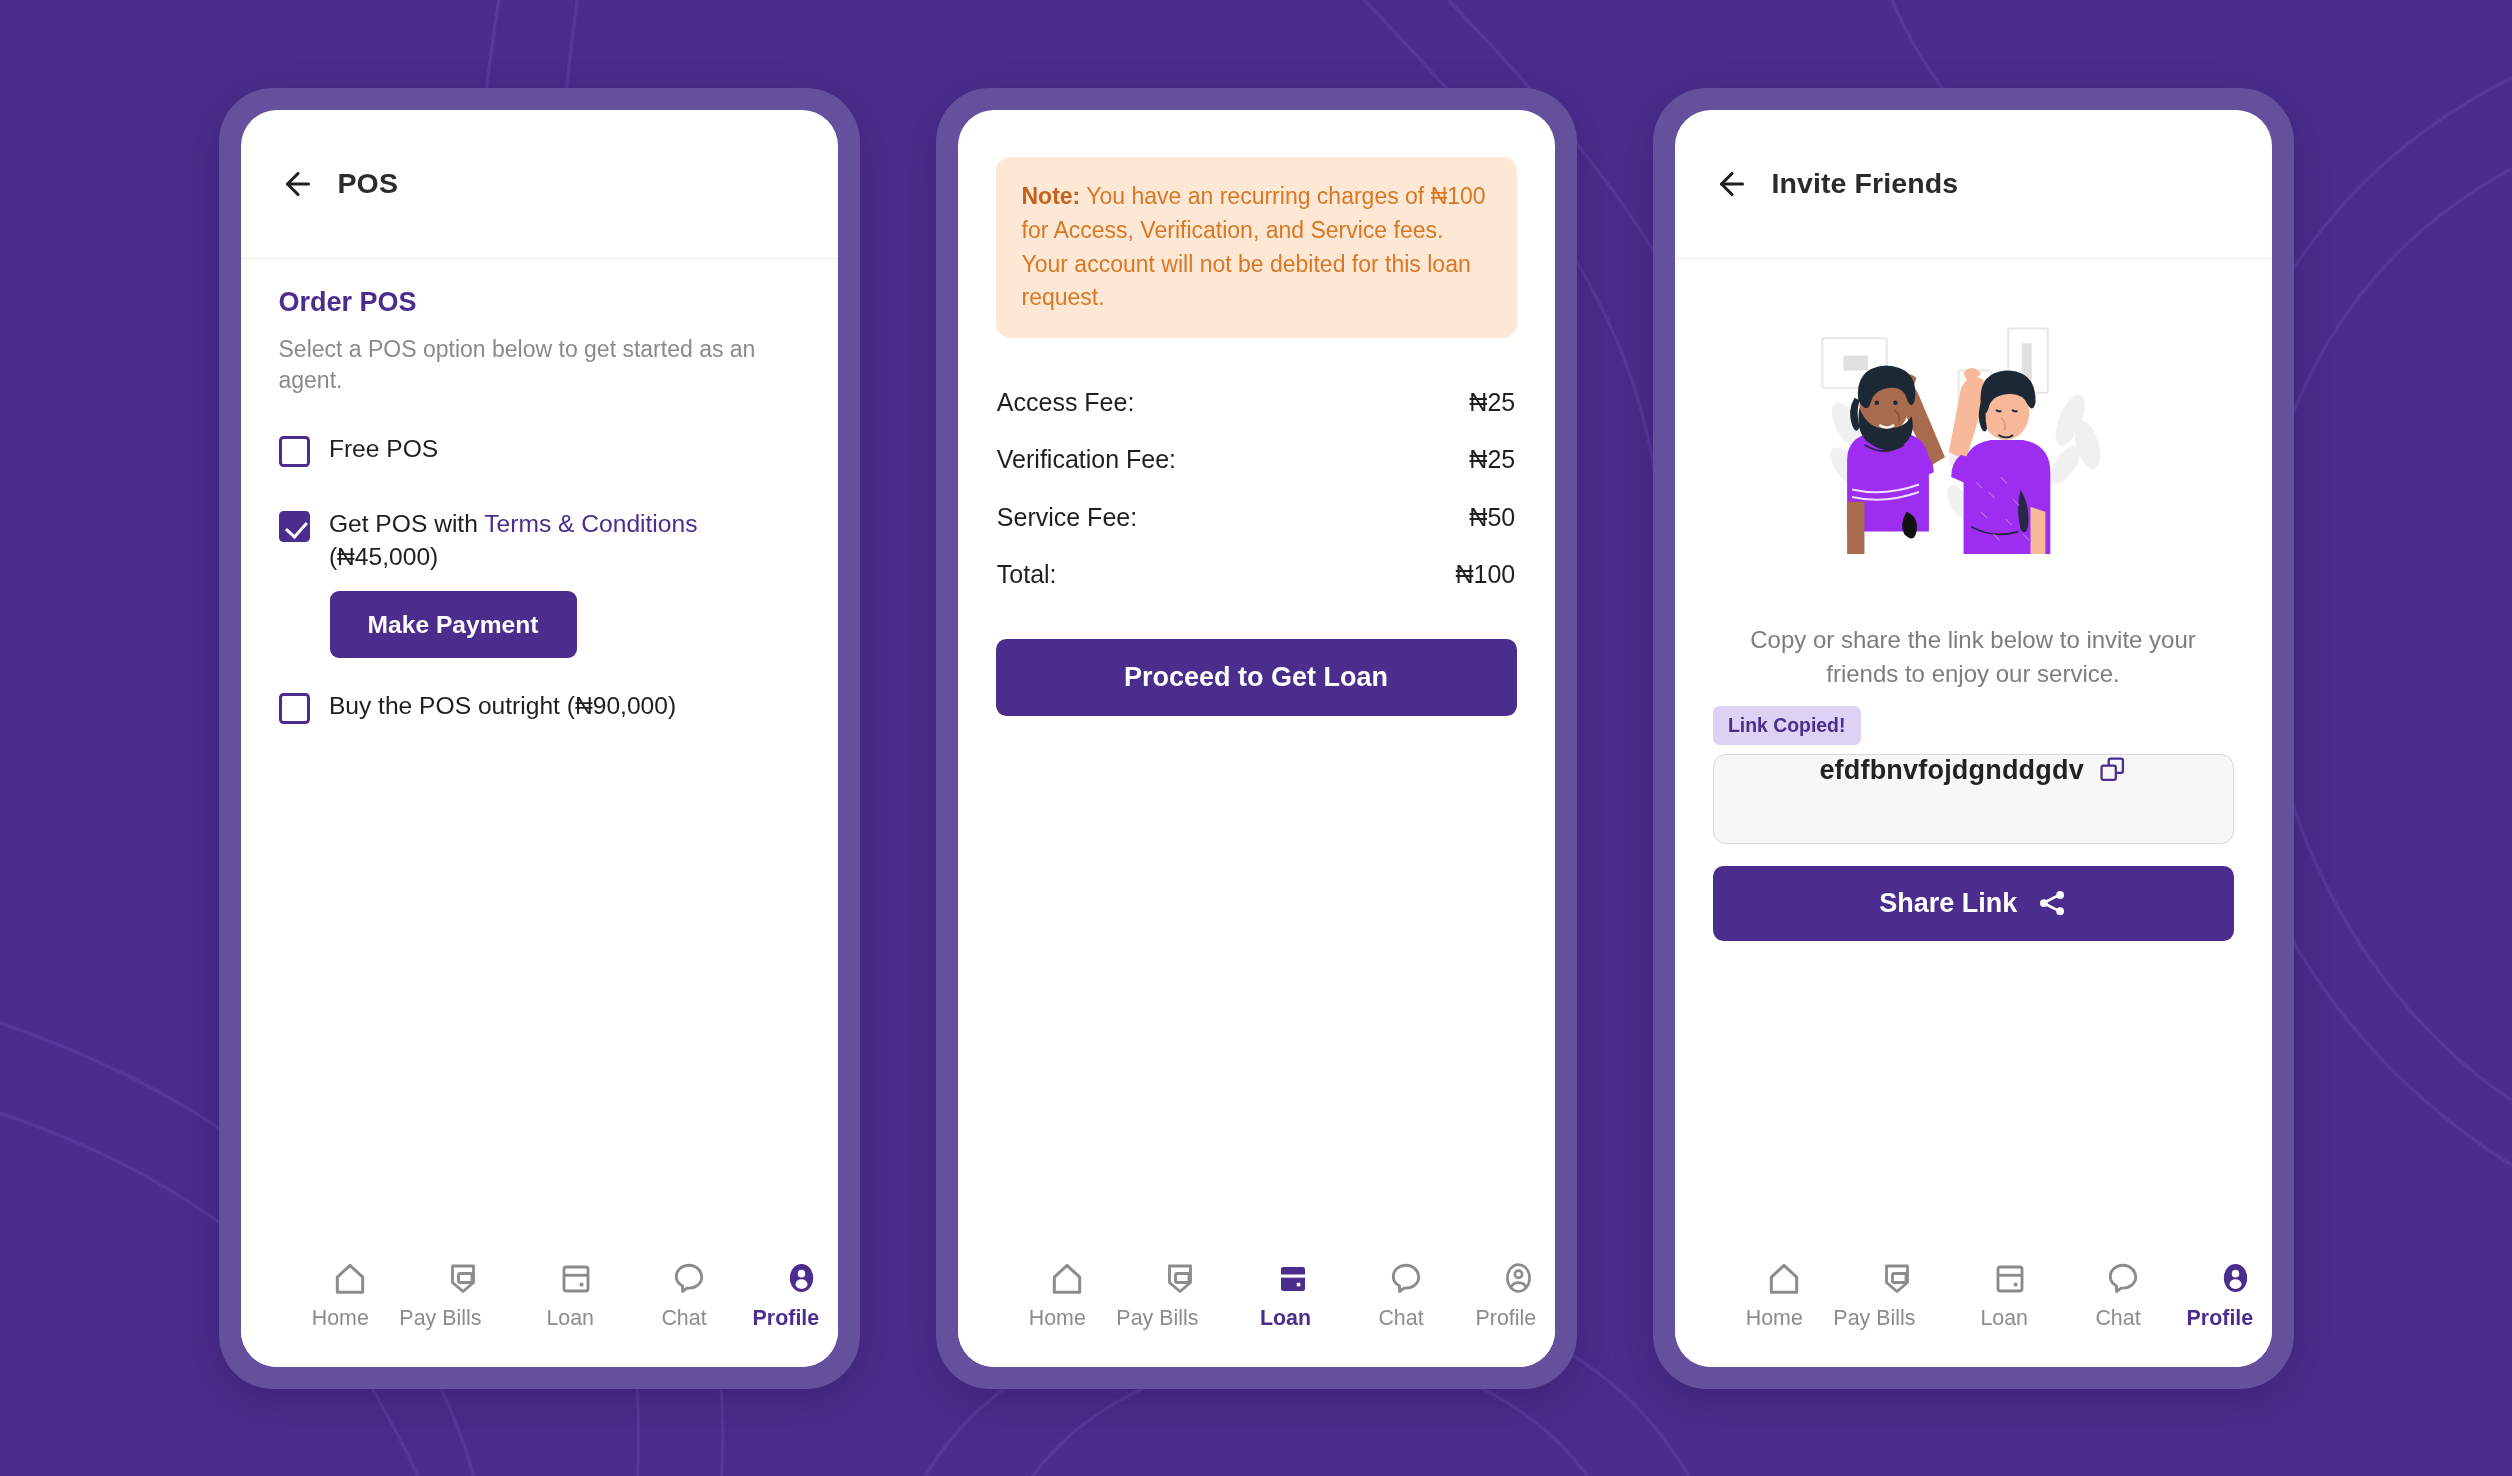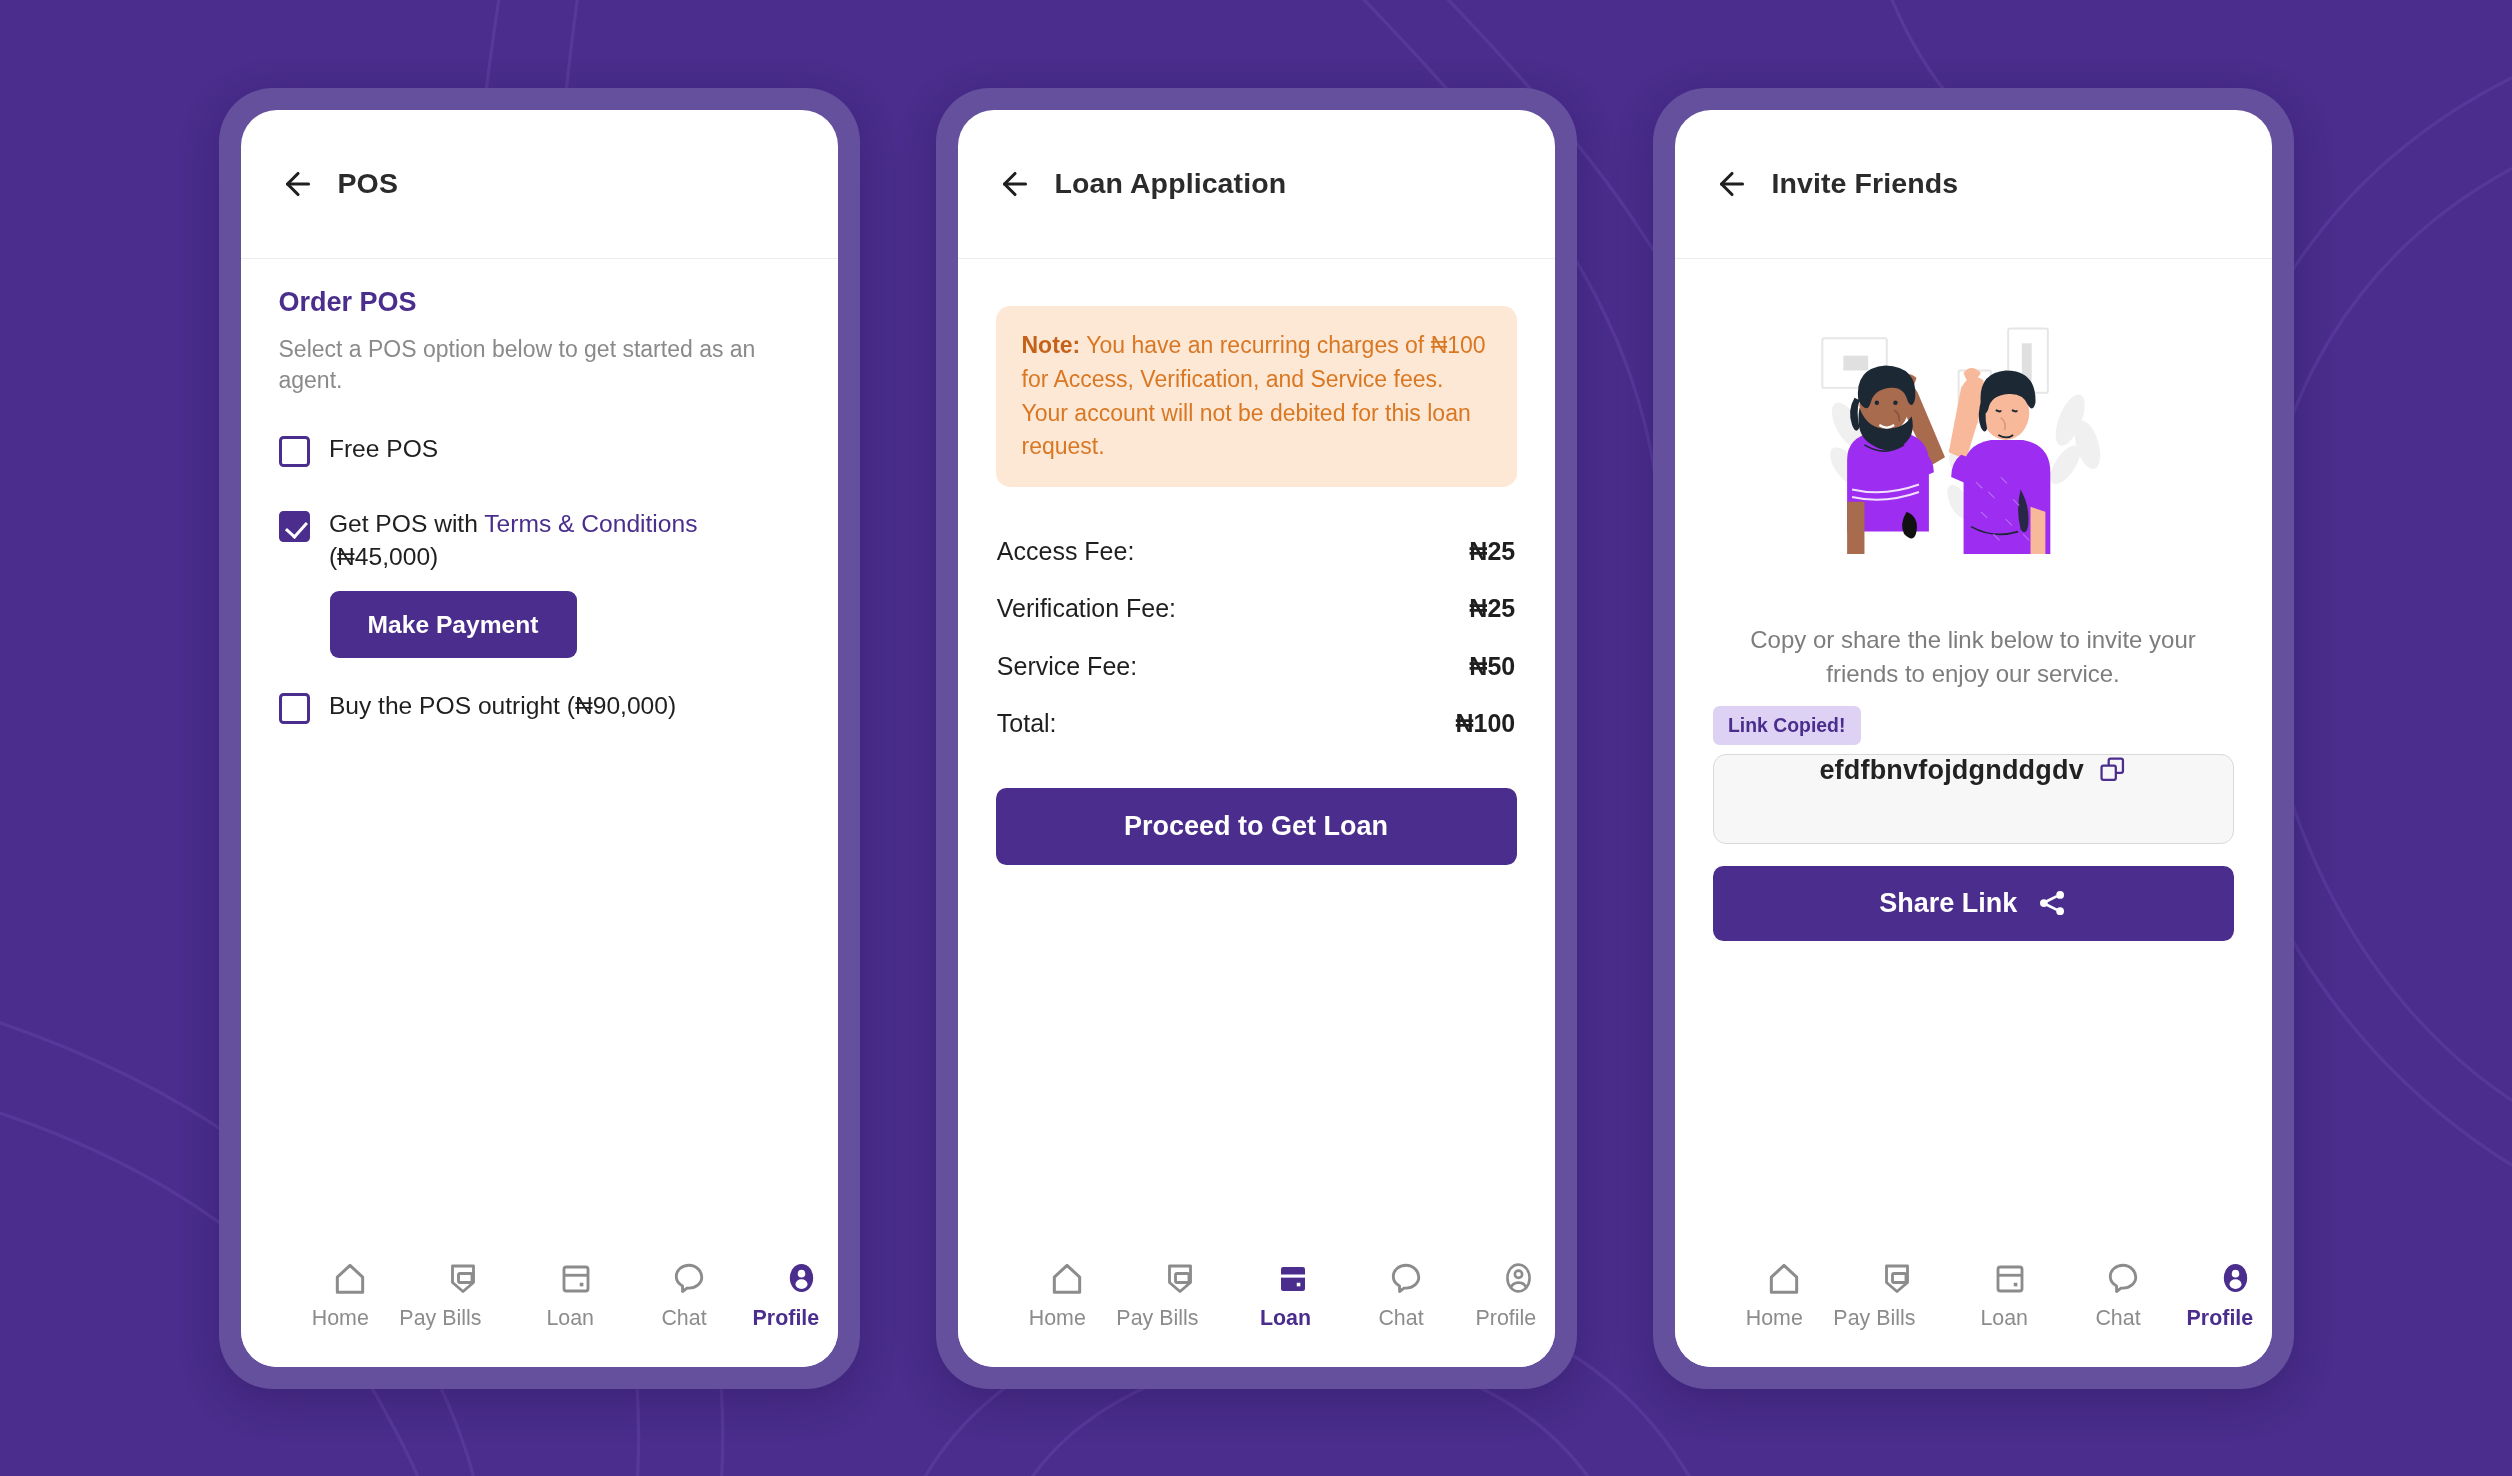--- a/index.html
+++ b/index.html
@@ -154,21 +154,21 @@
   }
   .note-box b{color:#c4621a;font-weight:700;}
   .fee-row{
     display:flex;
     justify-content:space-between;
     align-items:baseline;
     font-size:25px;
     color:#1f1f1f;
     padding:14.2px 1.3px;
   }
-  .fee-row .fee-val{font-weight:700;}
+  .fee-row .fee-val{font-weight:400;}
   .proceed{
     width:100%;
     margin-top:36px;
     font-size:27px;
     padding:23px 0;
     border-radius:10.4px;
   }
 
   
   .illus-wrap{
@@ -359,27 +359,20 @@
           <span class="lbl">Profile</span>
         </div>
       </div>
 
     </div>
   </div>
 
   <div class="phone">
     <div class="screen">
 
-      <div class="app-header">
-        <svg class="back-arrow" viewBox="0 0 24 24" fill="none" stroke="#1f1f1f" stroke-width="2.1" stroke-linecap="round" stroke-linejoin="round">
-            <path d="M19 12H5"></path>
-            <path d="M12 19l-7-7 7-7"></path>
-          </svg>
-        <div class="header-title">Loan Application</div>
-      </div>
 
       <div class="screen-body">
         <div class="note-box">
           <b>Note:</b>
           <span>You have an recurring charges of ₦100 for Access, Verification, and Service fees. Your account will not be debited for this loan request.</span>
         </div>
 
         <div class="fee-row">
           <span>Access Fee:</span>
           <span class="fee-val">₦25</span>

